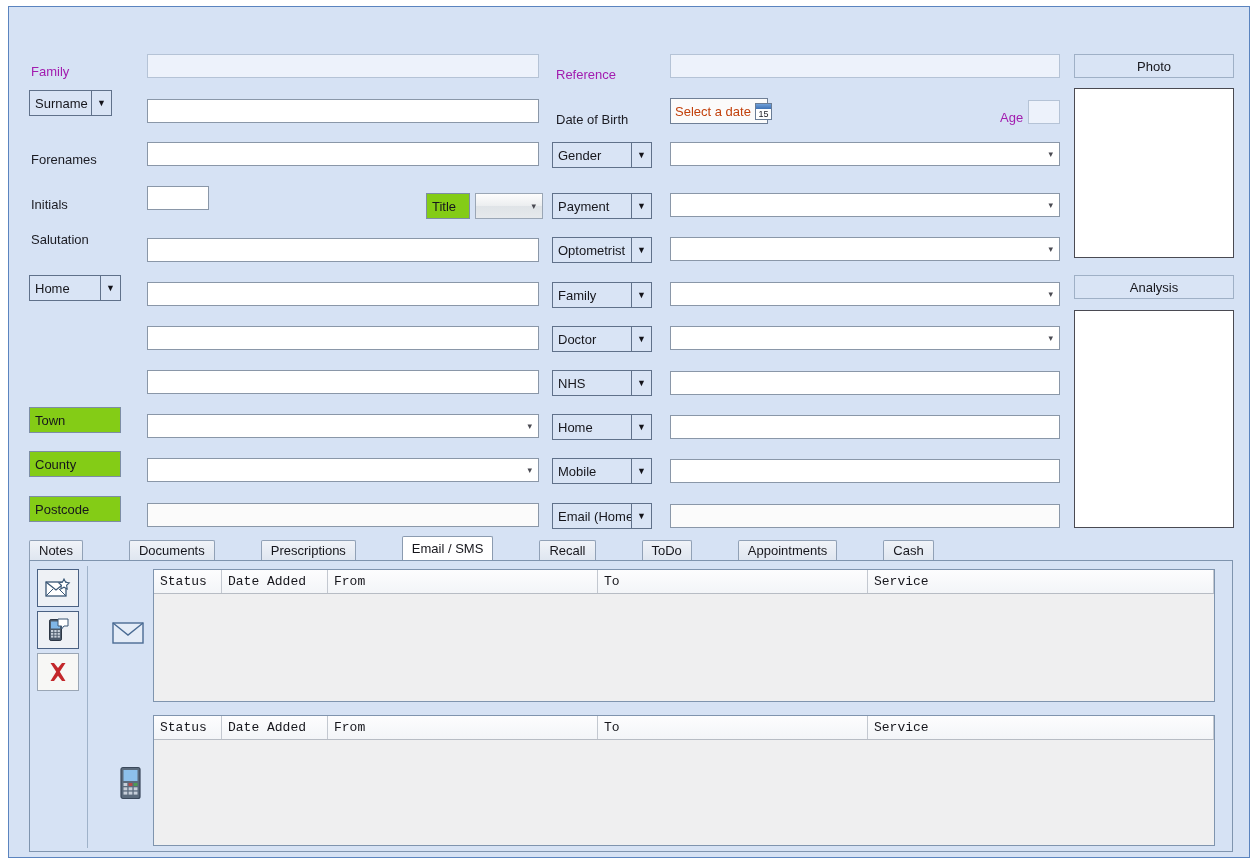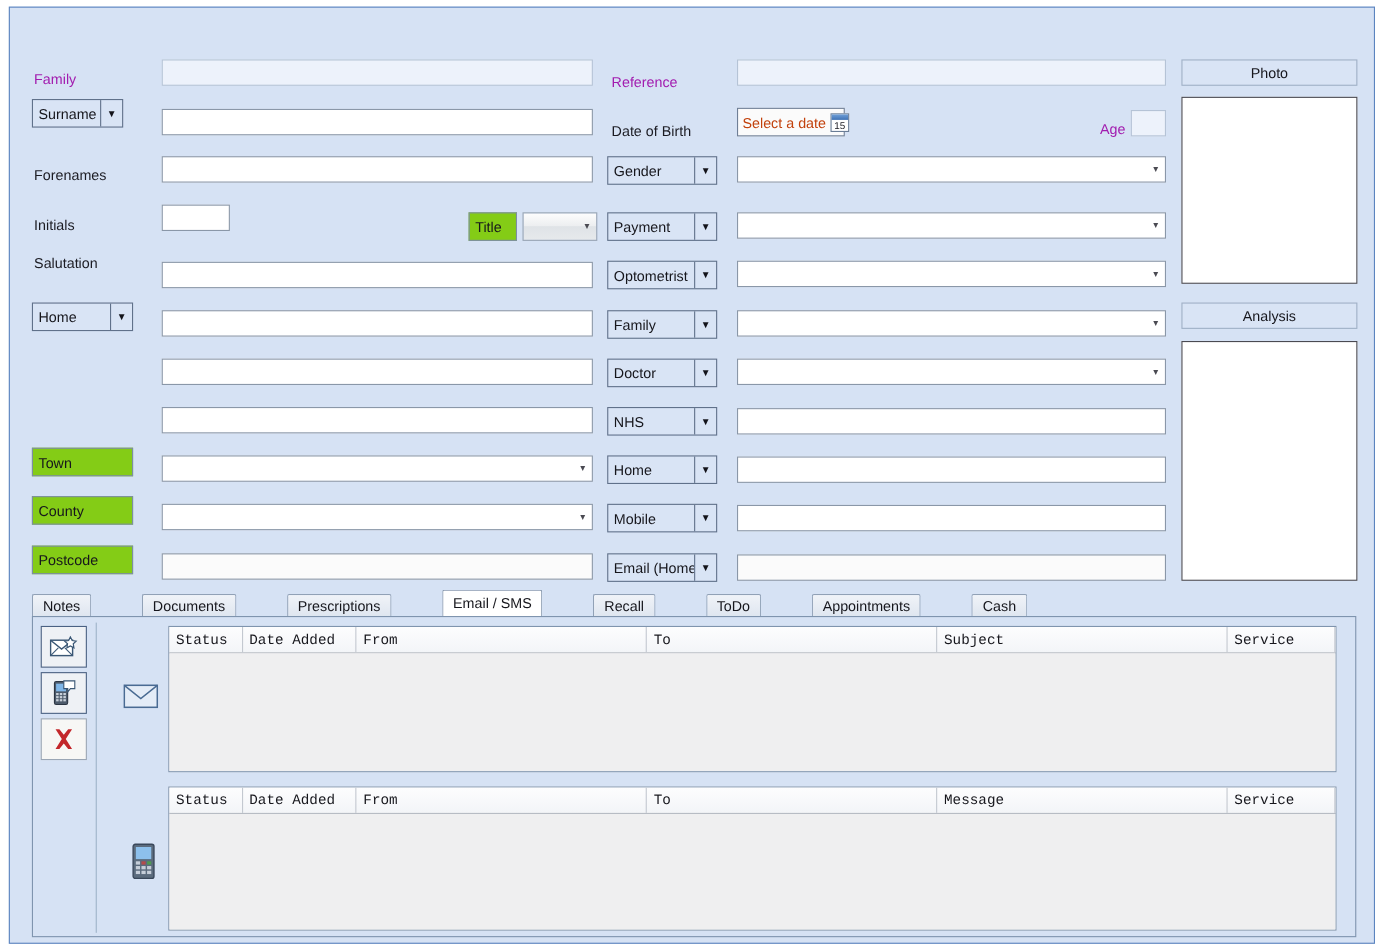--- a/index.html
+++ b/index.html
@@ -490,33 +490,31 @@
           </g>
         </svg>
       </div>
 
       <div class="grid" style="left:123px; top:8px; width:1062px; height:133px;">
         <div class="hdr" id="email-grid-header">
               <div class="hcell" style="width: 68px;">Status</div>
               <div class="hcell" style="width: 106px;">Date Added</div>
               <div class="hcell" style="width: 270px;">From</div>
               <div class="hcell" style="width: 270px;">To</div>
-              <div class="hcell" style="width: 270px;">Subject</div>
               <div class="hcell" style="width: 100px; flex: 1 1 auto;">Service</div>
             </div>
         <div class="body"></div>
       </div>
 
       <div class="grid" style="left:123px; top:154px; width:1062px; height:131px;">
         <div class="hdr" id="sms-grid-header">
               <div class="hcell" style="width: 68px;">Status</div>
               <div class="hcell" style="width: 106px;">Date Added</div>
               <div class="hcell" style="width: 270px;">From</div>
               <div class="hcell" style="width: 270px;">To</div>
-              <div class="hcell" style="width: 270px;">Message</div>
               <div class="hcell" style="width: 100px; flex: 1 1 auto;">Service</div>
             </div>
         <div class="body"></div>
       </div>
 
     </div>
 
   </div>
  </div>
 </div>

